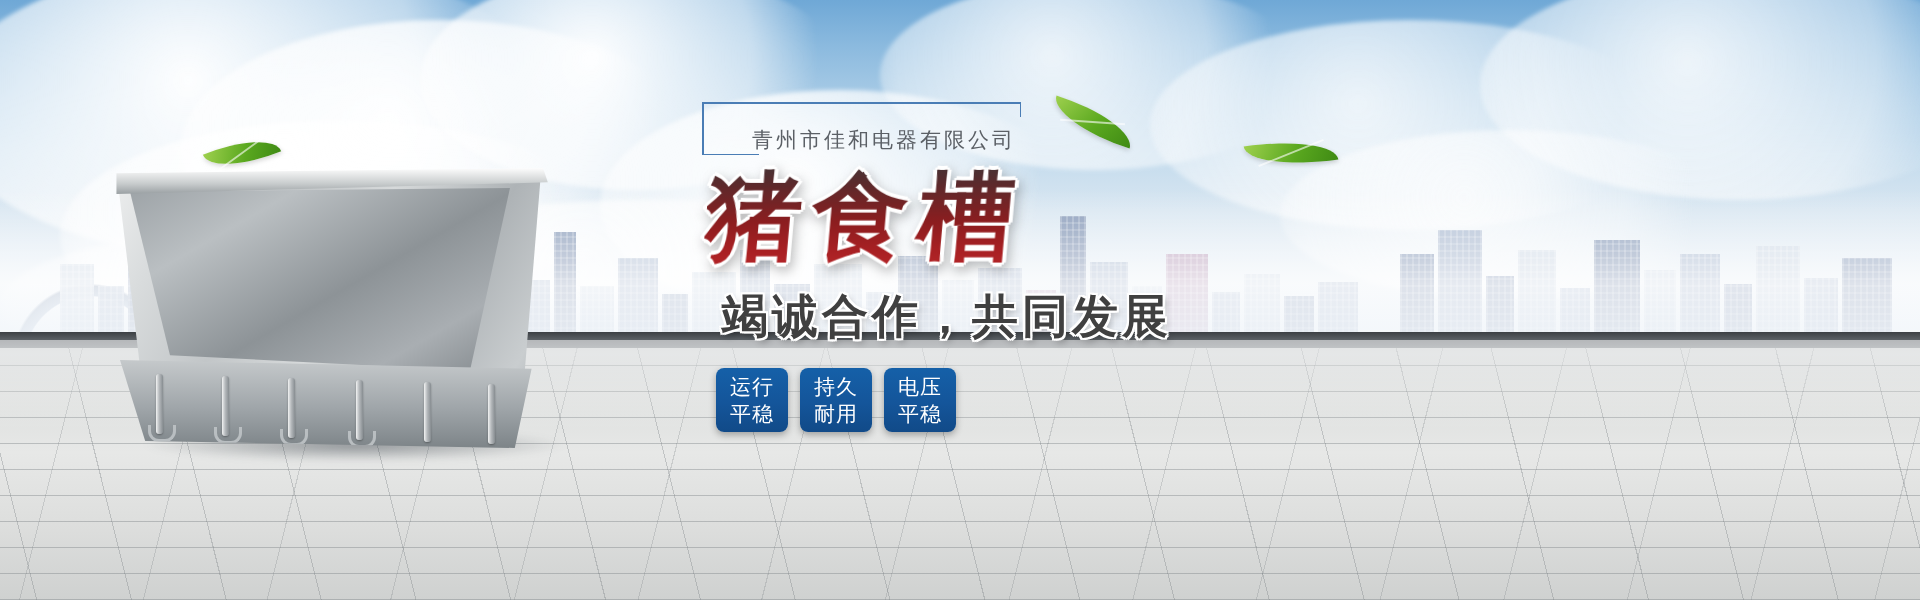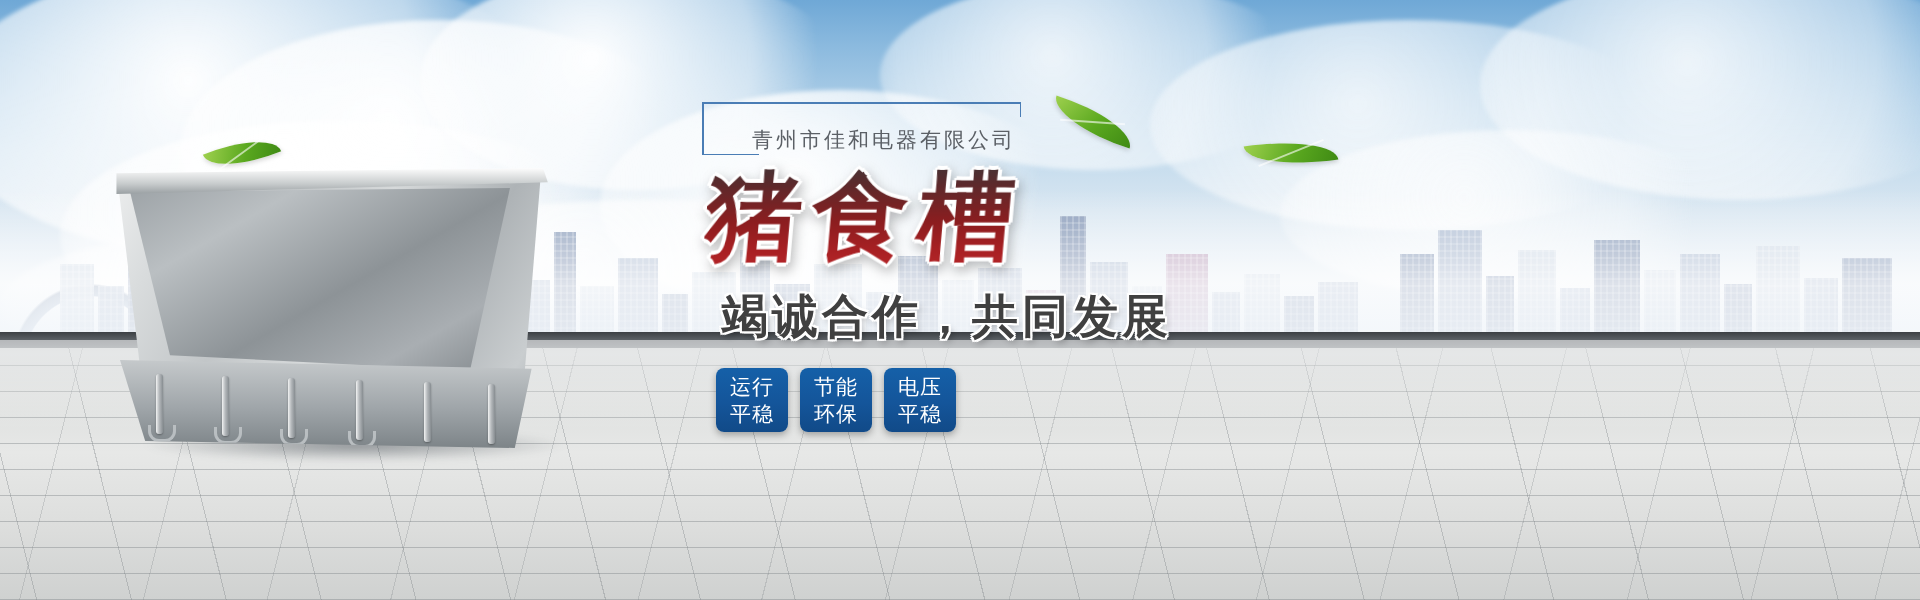--- a/index.html
+++ b/index.html
@@ -339,22 +339,22 @@
     <div class="maintitle">猪食槽</div>
 
     <div class="subtitle">竭诚合作，共同发展</div>
 
     <div class="badges">
       <div class="badge">
         <span>运行</span>
         <span>平稳</span>
       </div>
       <div class="badge">
-        <span>节能</span>
-        <span>环保</span>
+        <span>持久</span>
+        <span>耐用</span>
       </div>
       <div class="badge">
         <span>电压</span>
         <span>平稳</span>
       </div>
     </div>
 
   </div>
 </div>
 

